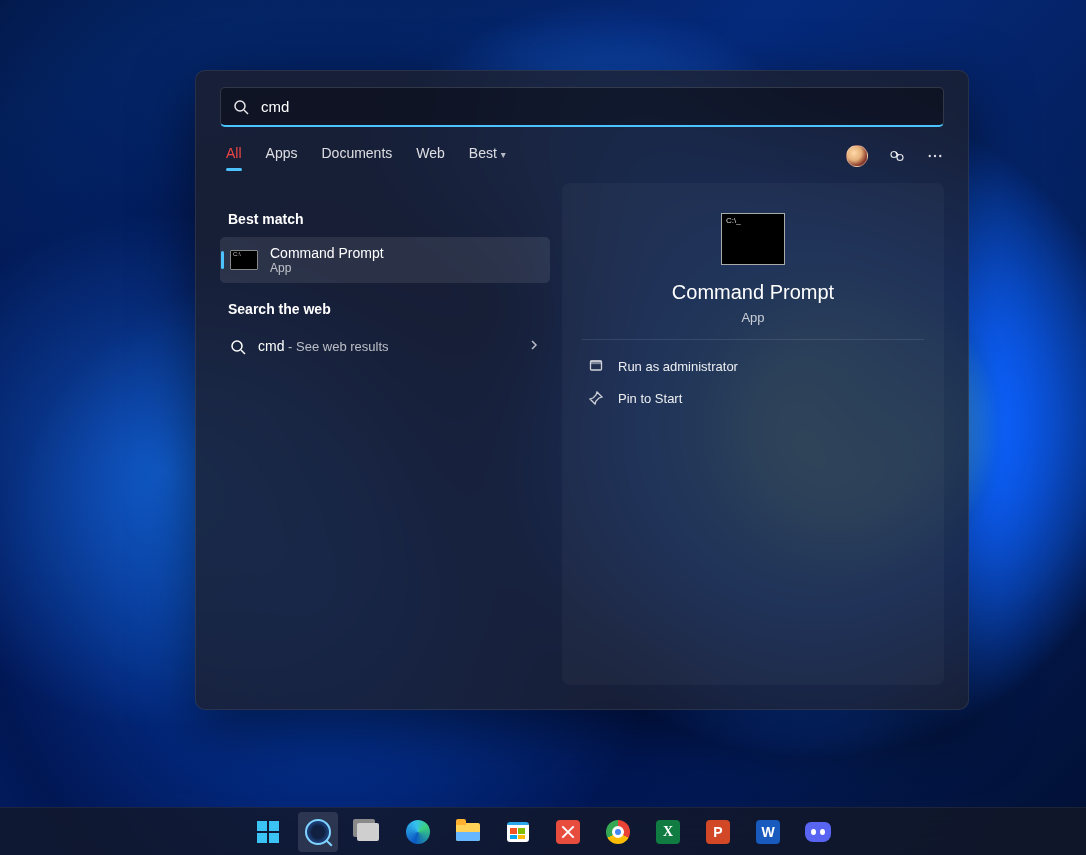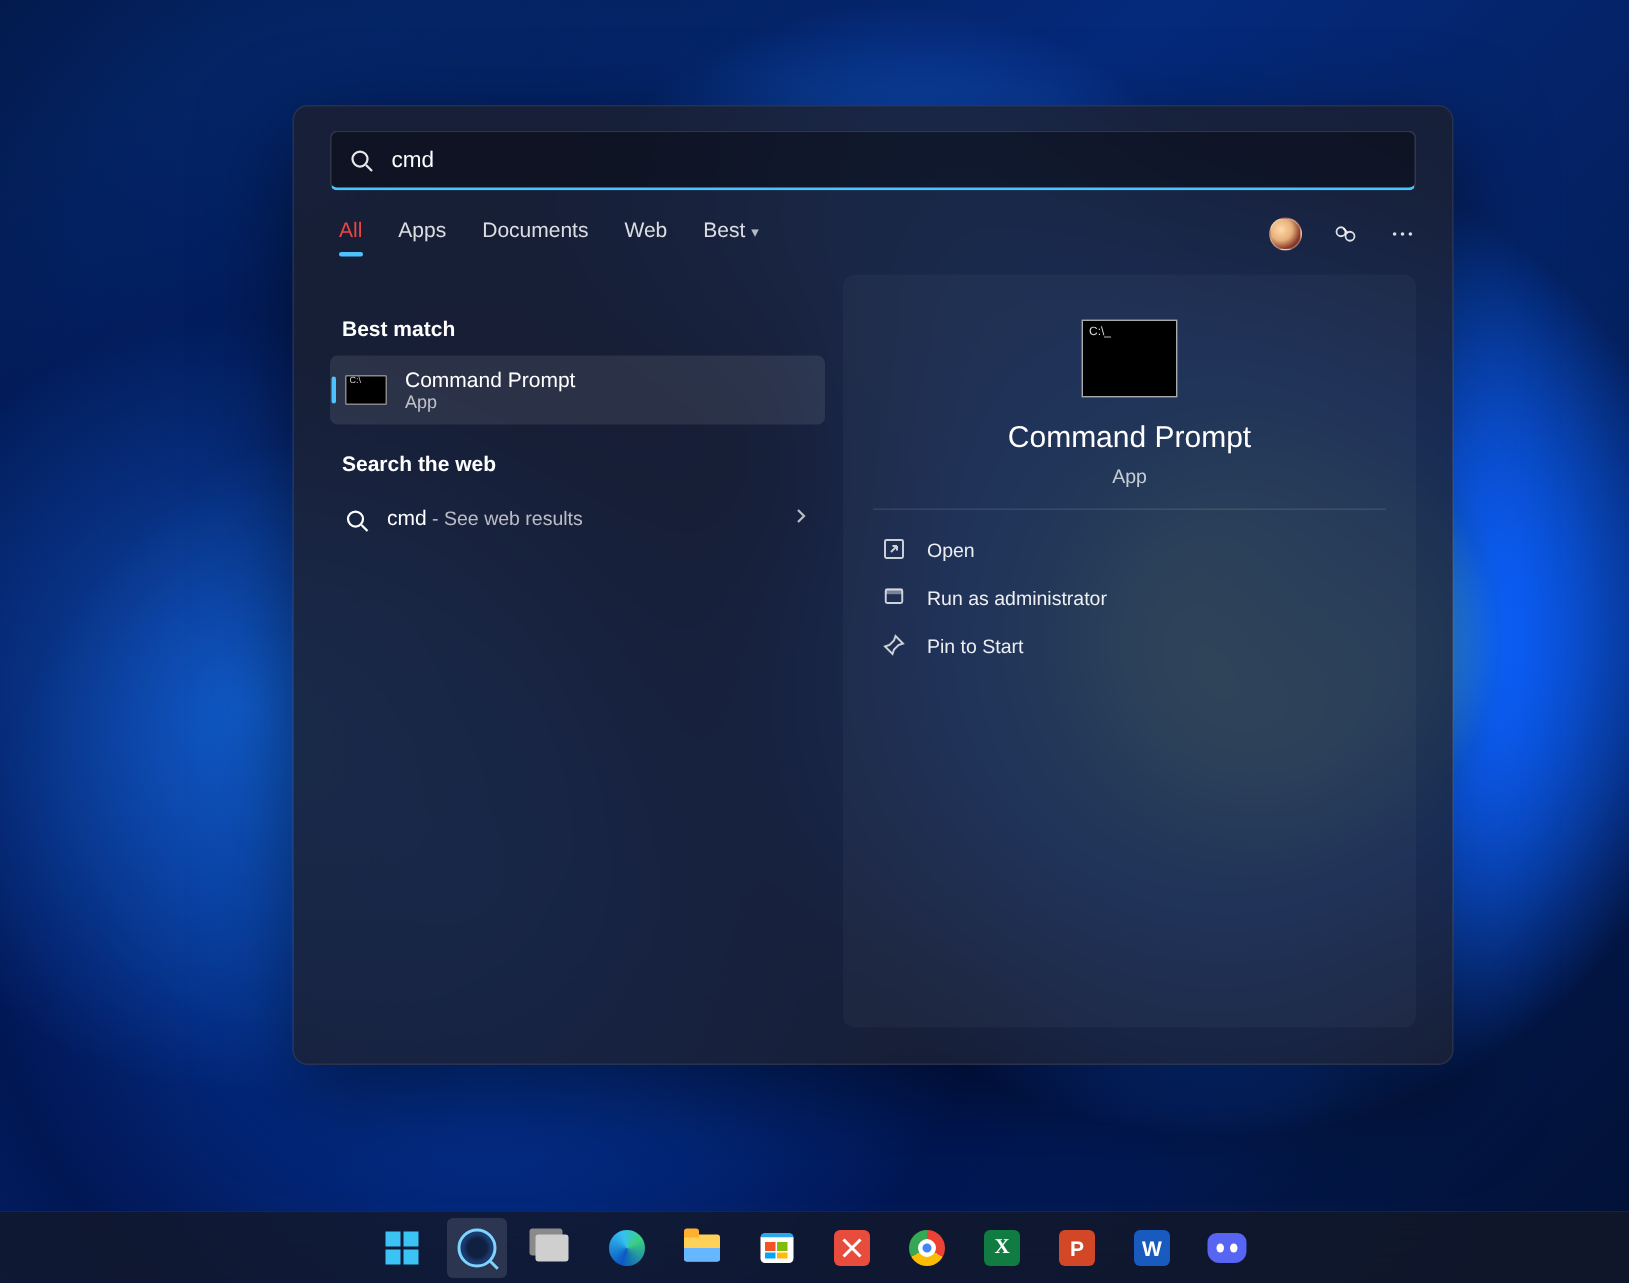--- a/index.html
+++ b/index.html
@@ -296,27 +296,20 @@
 
     <div class="right-col">
       <div class="hero">
         <div class="big-icon"></div>
         <div class="big-title">Command Prompt</div>
         <div class="big-sub">App</div>
       </div>
       <div class="actions">
         <div class="action">
           <svg width="16" height="16" viewBox="0 0 16 16" fill="none" stroke="currentColor" stroke-width="1.3">
-              <rect x="2" y="2" width="12" height="12" rx="1"></rect>
-              <path d="M6 10l4-4M10 6h-3M10 6v3"></path>
-            </svg>
-          <span>Open</span>
-        </div>
-        <div class="action">
-          <svg width="16" height="16" viewBox="0 0 16 16" fill="none" stroke="currentColor" stroke-width="1.3">
               <rect x="2.5" y="3" width="11" height="9" rx="1"></rect>
               <rect x="3" y="3" width="10" height="2.5" fill="currentColor" opacity="0.5"></rect>
             </svg>
           <span>Run as administrator</span>
         </div>
         <div class="action">
           <svg width="16" height="16" viewBox="0 0 16 16" fill="none" stroke="currentColor" stroke-width="1.3">
               <path d="M9 2l5 5-3 1-3 3-1 3-5-5 3-1 3-3 1-3z"></path>
             </svg>
           <span>Pin to Start</span>

